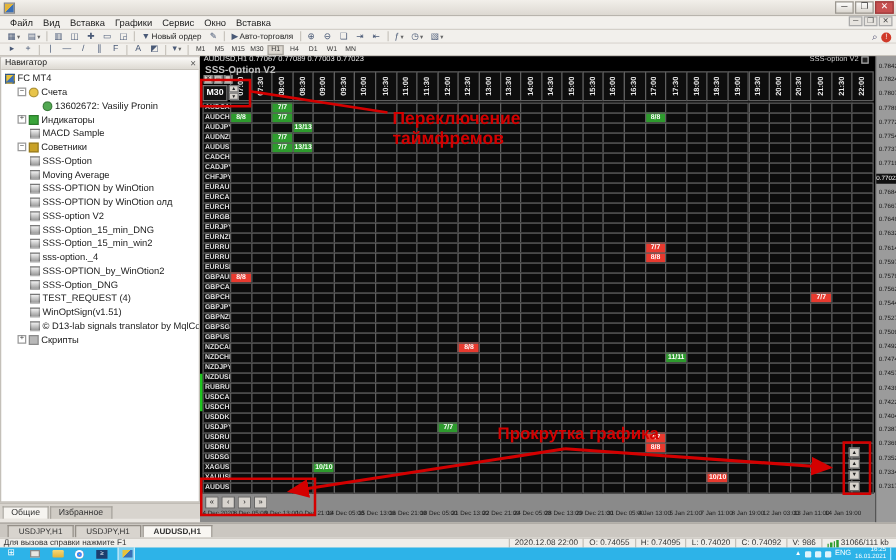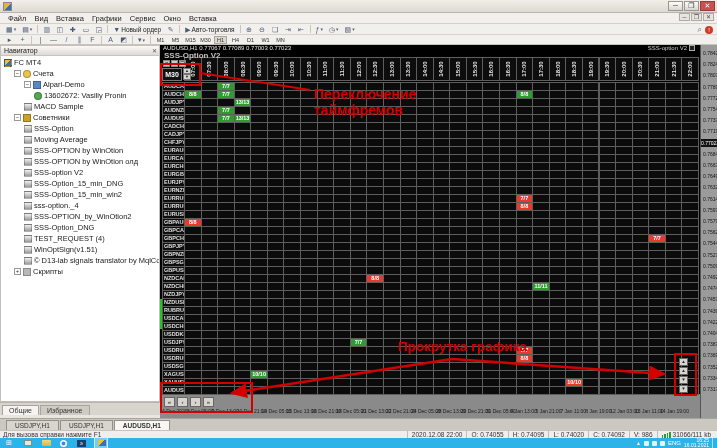--- a/index.html
+++ b/index.html
@@ -303,28 +303,28 @@
     <div class="tree" id="nav-tree">
         <div class="tree-row" style="padding-left: 3px;">
           <div class="ticon icon-mt4-logo"></div>
           <div class="tree-label">FC MT4</div>
         </div>
         <div class="tree-row" style="padding-left: 13px;">
           <div class="expand">−</div>
           <div class="ticon icon-accounts"></div>
           <div class="tree-label">Счета</div>
         </div>
-        <div class="tree-row" style="padding-left: 23px;">
-          <div class="expand">−</div>
-          <div class="ticon icon-server"></div>
-          <div class="tree-label">Alpari-Demo</div>
-        </div>
         <div class="tree-row" style="padding-left: 33px;">
           <div class="ticon icon-account"></div>
           <div class="tree-label">13602672: Vasiliy Pronin</div>
+        </div>
+        <div class="tree-row" style="padding-left: 13px;">
+          <div class="expand">+</div>
+          <div class="ticon icon-indicators"></div>
+          <div class="tree-label">Индикаторы</div>
         </div>
         <div class="tree-row" style="padding-left: 23px;">
           <div class="ticon icon-ea"></div>
           <div class="tree-label">MACD Sample</div>
         </div>
         <div class="tree-row" style="padding-left: 13px;">
           <div class="expand">−</div>
           <div class="ticon icon-advisors"></div>
           <div class="tree-label">Советники</div>
         </div>

